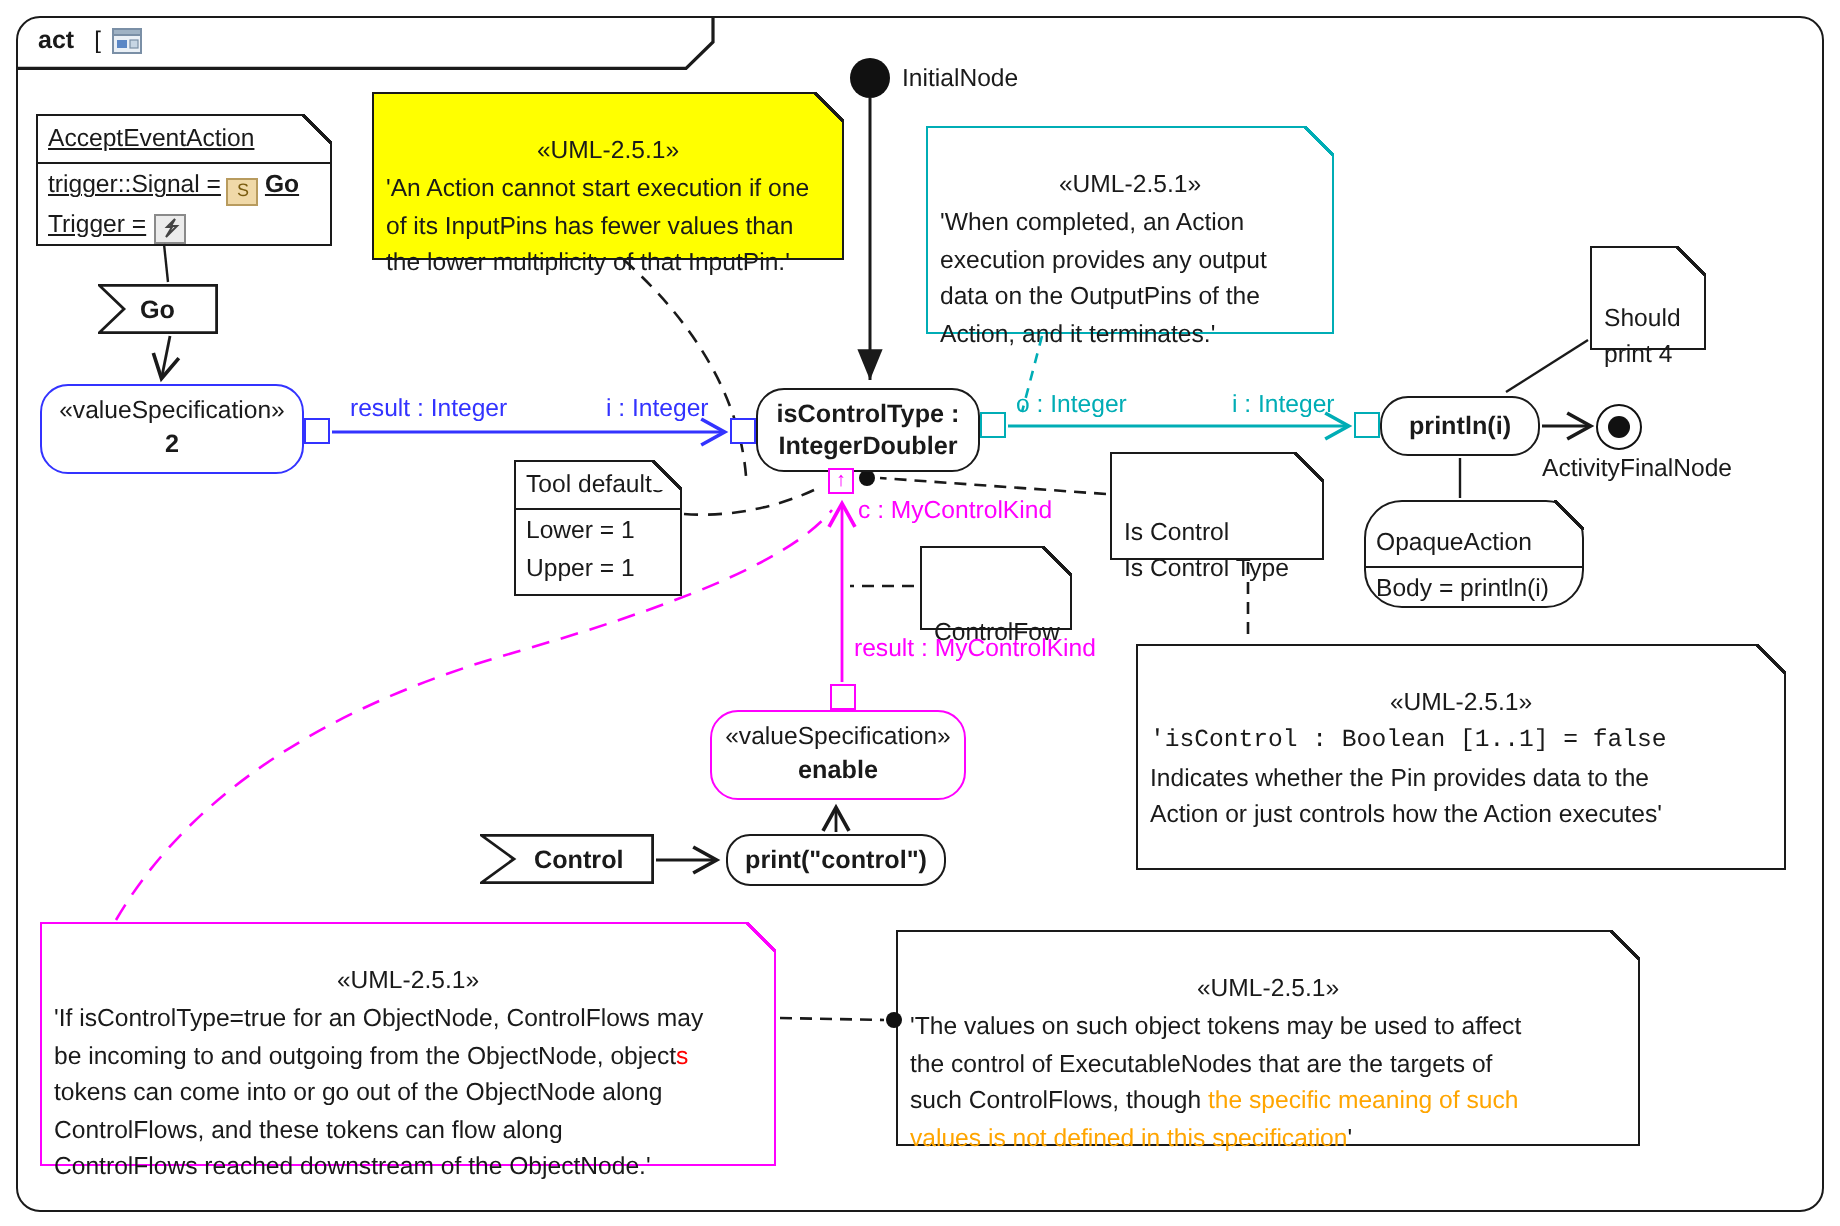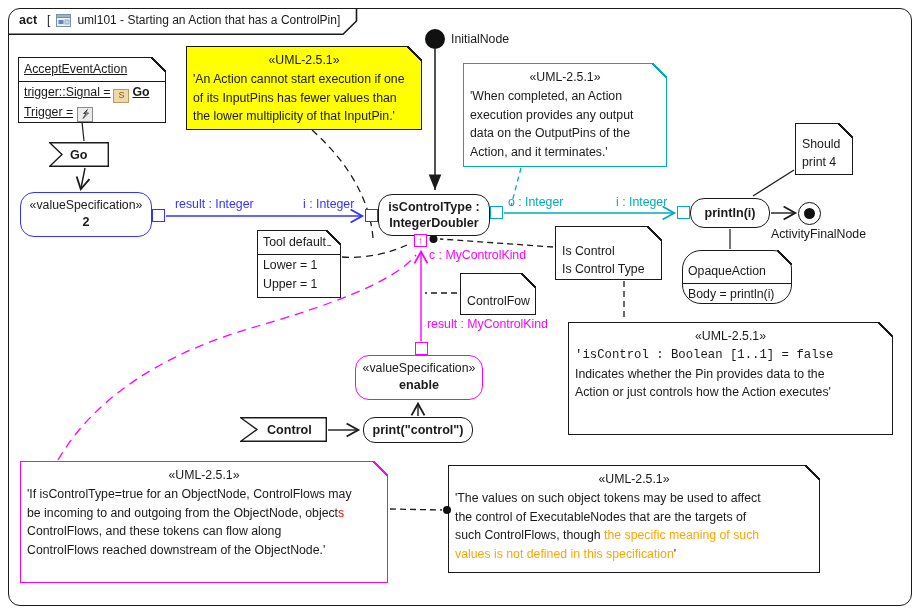--- a/index.html
+++ b/index.html
@@ -8,21 +8,21 @@
   
   .frame{position:absolute;left:8px;top:8px;width:902px;height:596px;
          border:1.6px solid #1a1a1a;border-radius:12px;background:transparent;z-index:0;}
   .hdr{position:absolute;left:19px;top:13px;display:flex;align-items:center;gap:6px;
        font-size:12px;z-index:5;}
   .hdr .kw{font-weight:bold;font-size:12.5px;margin-right:4px;}
   
   svg.ov{position:absolute;left:0;top:0;z-index:2;pointer-events:none;}
   
   .note{position:absolute;background:var(--nf,#fff);border:1.3px solid var(--nc,#1a1a1a);
-        box-sizing:border-box;font-size:12.3px;line-height:1.5;padding:3px 6px;z-index:1;}
+        box-sizing:border-box;font-size:12.3px;line-height:1.5;padding:18px 6px;z-index:1;}
   .fold{position:absolute;top:-1.3px;right:-1.3px;width:15px;height:15px;
         background:linear-gradient(225deg,#fff 0,#fff calc(50% - 0.8px),
           var(--nc,#1a1a1a) calc(50% - 0.8px),var(--nc,#1a1a1a) calc(50% + 0.8px),
           var(--nf,#fff) calc(50% + 0.8px),var(--nf,#fff) 100%);}
   .stereo{text-align:center;margin:1px 0 1px;}
   .bl{white-space:nowrap;}
   .ntitle{padding:2px 5px 3px;white-space:nowrap;}
   .nbody{border-top:1.3px solid var(--nc,#1a1a1a);padding:1px 5px 2px;}
   .note.titled{padding:0;}
   .mono{font-family:"Liberation Mono","DejaVu Sans Mono",monospace;font-size:12.3px;}
@@ -116,21 +116,20 @@
 
 <div class="hdr">
   <span class="kw">act</span>
   <span>[</span>
   <svg width="15" height="13" viewBox="0 0 15 13">
     <rect x="0.5" y="0.5" width="14" height="12" fill="#EAF0F6" stroke="#7A8FA6"></rect>
     <rect x="0.5" y="0.5" width="14" height="3" fill="#9FB2C4" stroke="#7A8FA6"></rect>
     <rect x="2.5" y="6" width="5" height="4" fill="#5B87C5"></rect>
     <rect x="9" y="6" width="4" height="4" fill="#C7D6E4" stroke="#7A8FA6" stroke-width="0.6"></rect>
   </svg>
-  <span>uml101 - Starting an Action that has a ControlPin]</span>
 </div>
 
 <div class="note titled" style="left:18px;top:57px;width:148px;height:66px;text-decoration:underline;">
   <span class="fold"></span>
   <div class="ntitle">AcceptEventAction</div>
   <div class="nbody">
     <div class="bl"><span>trigger::Signal =</span><span class="sicon">S</span><span style="font-weight:bold;">Go</span></div>
     <div class="bl"><span>Trigger =</span><span class="licon">
           <svg width="9" height="10" viewBox="0 0 9 10">
             <path d="M6.5,0.5 L2.5,4.5 H5 L2,9.5 L7.5,4 H4.5 Z" fill="none" stroke="#444" stroke-width="1"></path>
@@ -254,20 +253,21 @@
 
 <div class="action" style="left:363px;top:417px;width:110px;height:26px;border-radius:12px;">
   <div class="nm">print("control")</div>
 </div>
 
 <div class="note" style="left:20px;top:461px;width:368px;height:122px;--nc:#FF00FF;">
   <span class="fold"></span>
   <div class="stereo" style="color:#1a1a1a;">«UML-2.5.1»</div>
   <div class="bl">'If isControlType=true for an ObjectNode, ControlFlows may</div>
   <div class="bl"><span>be incoming to and outgoing from the ObjectNode, object</span><span class="red">s</span></div>
+  <div class="bl">tokens can come into or go out of the ObjectNode along</div>
   <div class="bl">ControlFlows, and these tokens can flow along</div>
   <div class="bl">ControlFlows reached downstream of the ObjectNode.'</div>
 </div>
 
 <div class="note" style="left:448px;top:465px;width:372px;height:108px;">
   <span class="fold"></span>
   <div class="stereo">«UML-2.5.1»</div>
   <div class="bl">'The values on such object tokens may be used to affect</div>
   <div class="bl">the control of ExecutableNodes that are the targets of</div>
   <div class="bl"><span>such ControlFlows, though </span><span class="orange">the specific meaning of such</span></div>

